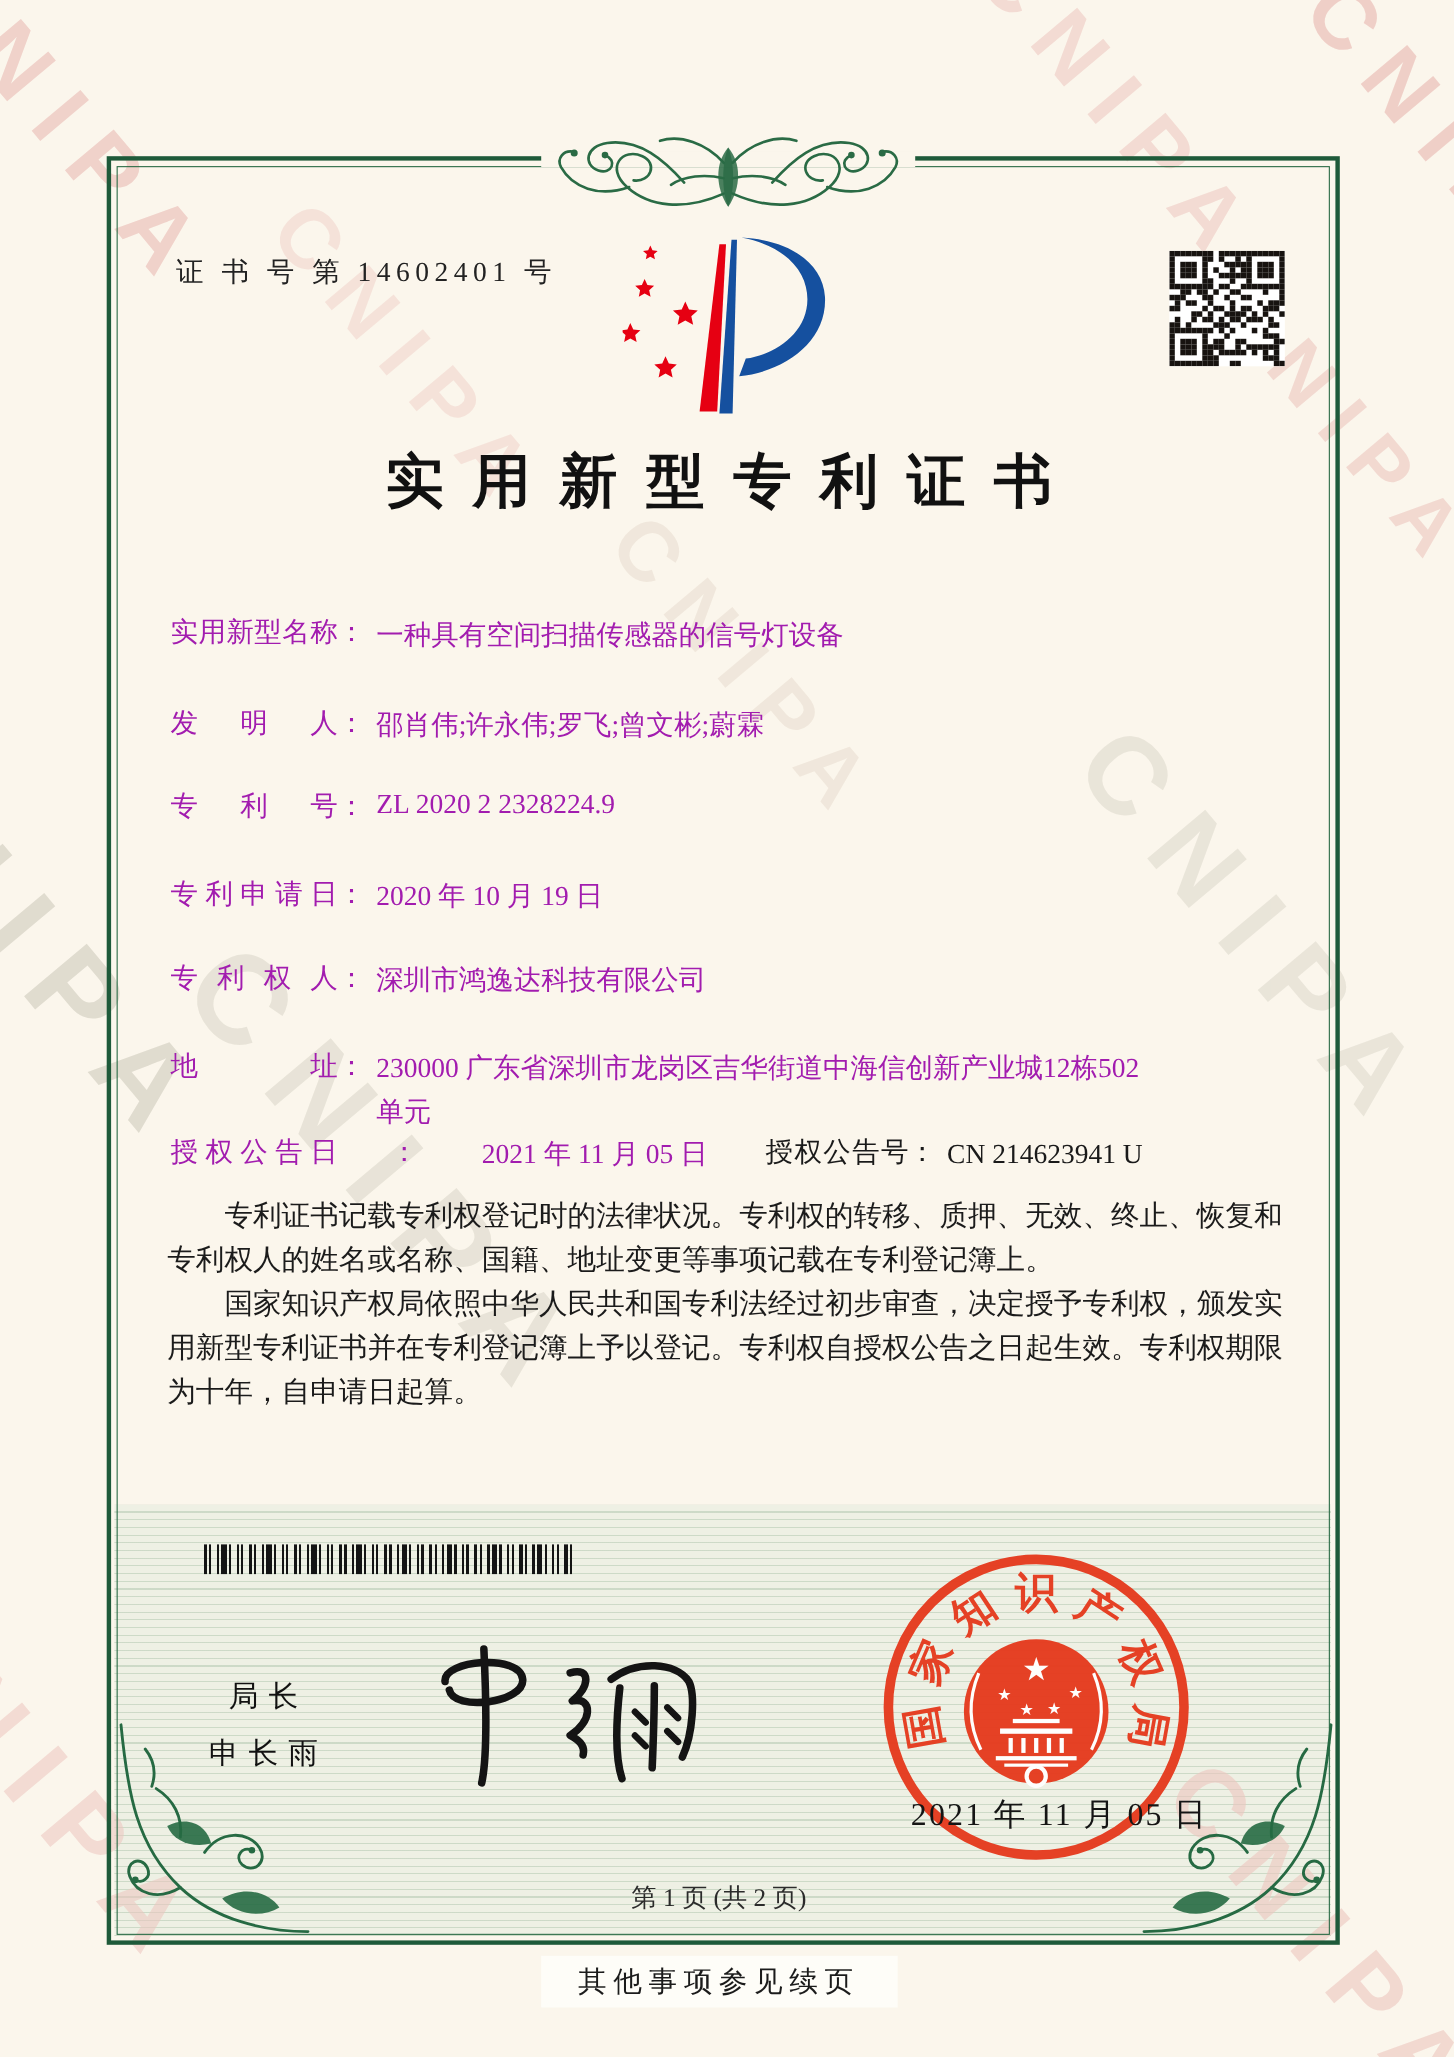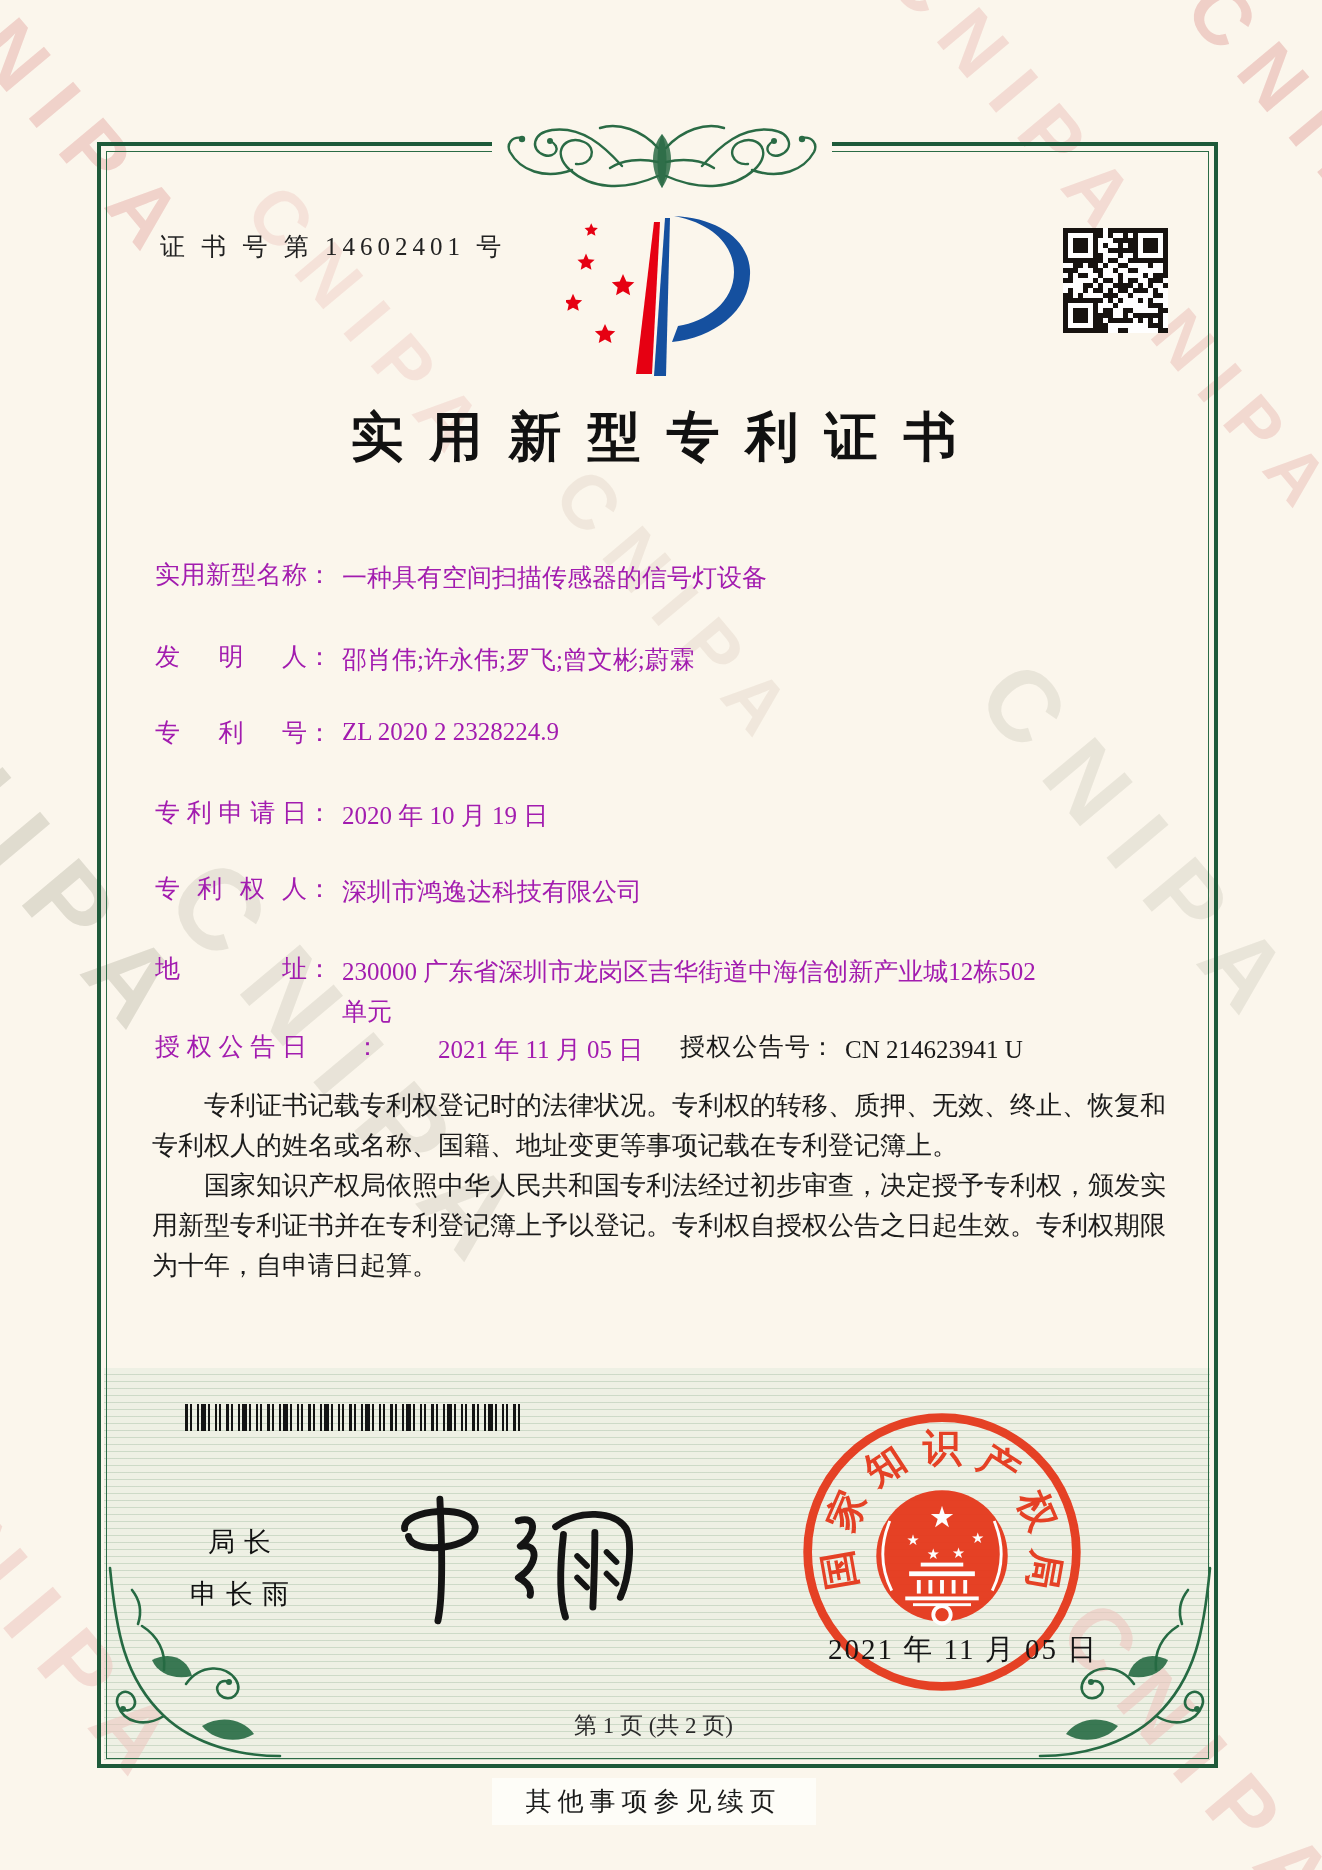--- a/index.html
+++ b/index.html
@@ -48,21 +48,21 @@
   .title{position:absolute;left:97px;top:402px;width:1113px;text-align:center;
          font-size:53px;font-weight:bold;color:#111;letter-spacing:26px;text-indent:26px;}
 
   .frow{position:absolute;left:155px;font-size:25px;color:#a21caf;display:flex;align-items:flex-start;}
   .flabel{display:inline-block;width:152px;text-align:justify;text-align-last:justify;}
   .fcolon{display:inline-block;margin-right:10px;}
   .fvalue{display:inline-block;max-width:710px;line-height:40px;}
   .r0{top:558px;} .r1{top:640px;} .r2{top:712px;align-items:center;} .r3{top:796px;} .r4{top:872px;}
   .r5{top:952px;} .r6{top:1030px;gap:48px;}
   .grant2{position:absolute;left:680px;top:1030px;font-size:25px;color:#1a1a1a;display:flex;}
-  .grant2 .flabel{width:130px;}
+  .grant2 .flabel{width:130px;margin-left:16px;}
 
   .bodytext{position:absolute;left:152px;top:1086px;width:1014px;font-size:26px;color:#1b1b1b;
             line-height:40px;text-align:justify;}
   .bodytext p{margin:0;text-indent:2em;}
 
   .barcode{position:absolute;left:185px;top:1404px;width:340px;height:27px;
      background-image:repeating-linear-gradient(90deg,
        #141414 0 3px,rgba(0,0,0,0) 3px 5px,
        #141414 5px 7px,rgba(0,0,0,0) 7px 12px,
        #141414 12px 14px,rgba(0,0,0,0) 14px 16px,

